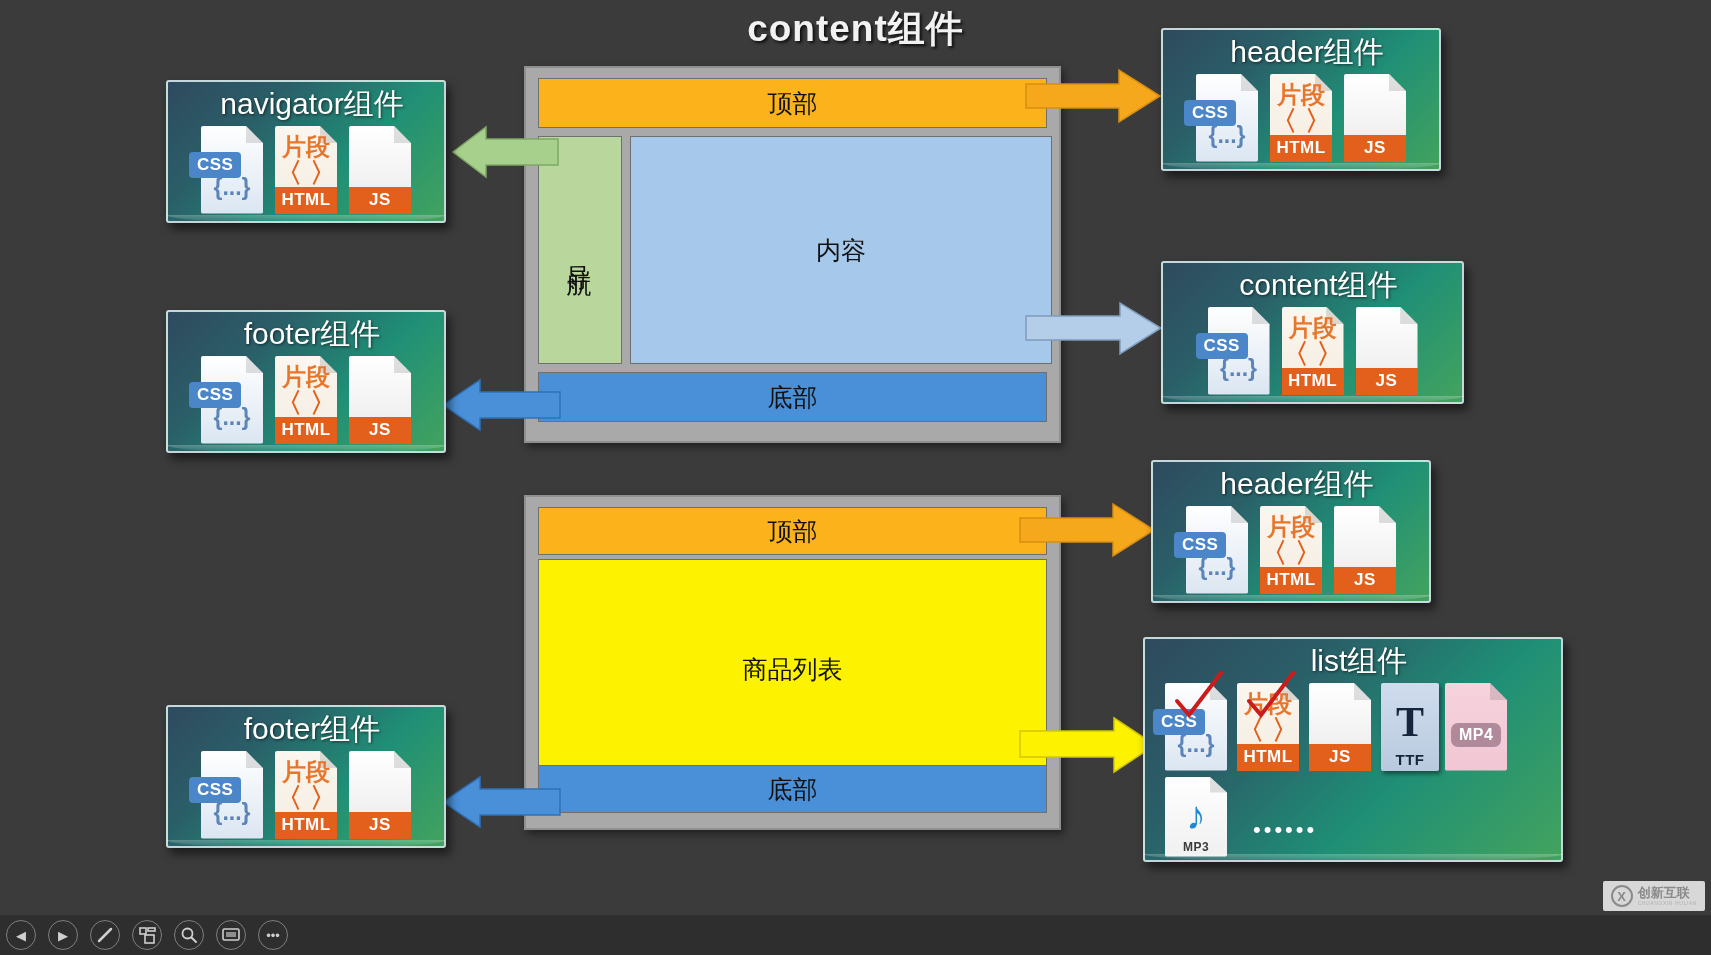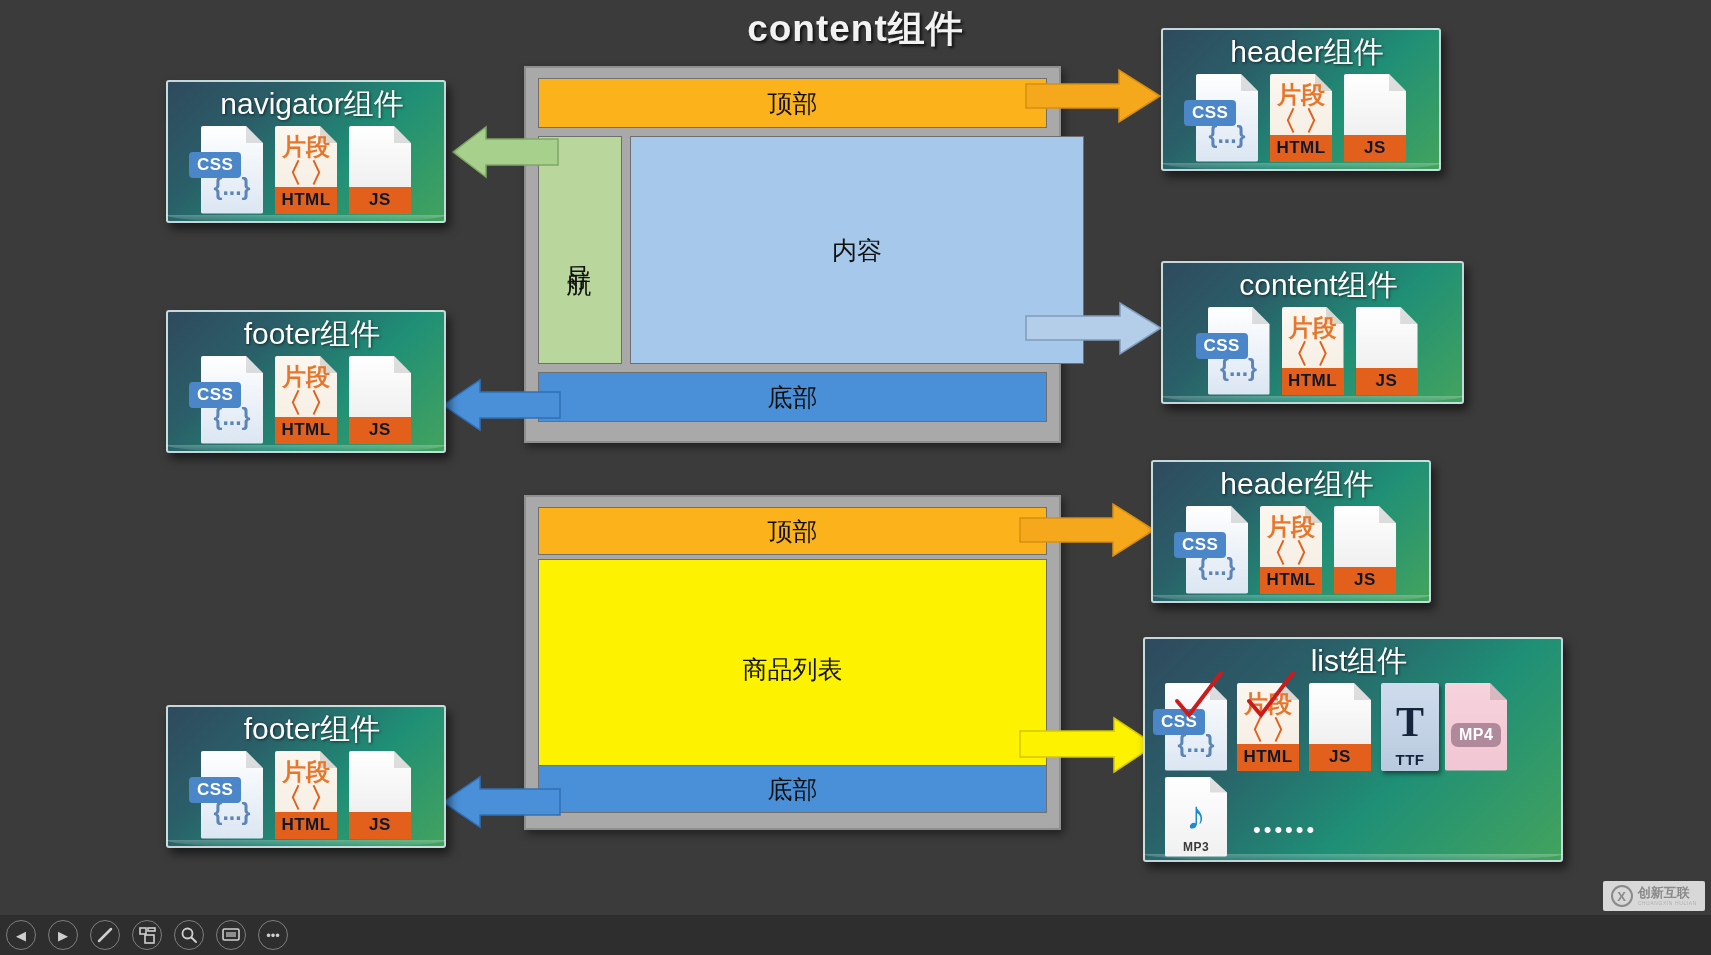--- a/index.html
+++ b/index.html
@@ -55,21 +55,21 @@
     clip-path:polygon(0 0, 100% 100%, 0 100%);
   }
   .fi .badge{
     position:absolute; left:-12px; top:30%;
     font-size:17px; font-weight:bold; color:#fff;
     padding:3px 8px; border-radius:4px; letter-spacing:.5px;
   }
   .fi .bottombar{
     position:absolute; left:0; right:0; bottom:0; height:30%;
     display:flex; align-items:center; justify-content:center;
-    font-size:17px; font-weight:bold; color:#0f172a; letter-spacing:.5px;
+    font-size:17px; font-weight:bold; color:#ffffff; letter-spacing:.5px;
   }
   .fi .glyph{
     position:absolute; left:0; right:0; top:38%;
     text-align:center; font-size:24px; font-weight:bold;
   }
   .fi .toptext{
     position:absolute; left:0; right:0; top:6%;
     text-align:center; font-size:24px; font-weight:bold; color:#e8762a;
   }
 
@@ -152,21 +152,21 @@
 
 <div id="title">content组件</div>
 
 <div class="wire" style="left:524px; top:66px; width:537px; height:377px;">
   <div class="wblock w-top" style="left:12px; top:10px; width:509px; height:50px;">
     <span>顶部</span>
   </div>
   <div class="wblock w-nav" style="left:12px; top:68px; width:84px; height:228px;">
     <span>导航</span>
   </div>
-  <div class="wblock w-content" style="left:104px; top:68px; width:454px; height:228px;">
+  <div class="wblock w-content" style="left:104px; top:68px; width:422px; height:228px;">
     <span>内容</span>
   </div>
   <div class="wblock w-bottom" style="left:12px; top:304px; width:509px; height:50px;">
     <span>底部</span>
   </div>
 </div>
 
 <div class="wire" style="left:524px; top:495px; width:537px; height:335px;">
   <div class="wblock w-top" style="left:12px; top:10px; width:509px; height:48px;">
     <span>顶部</span>

